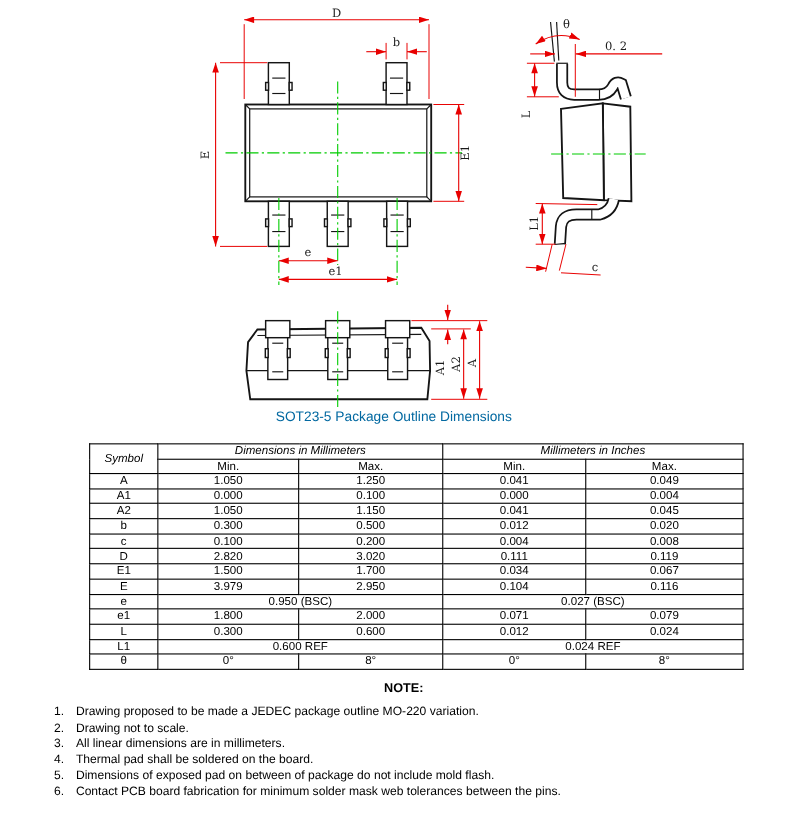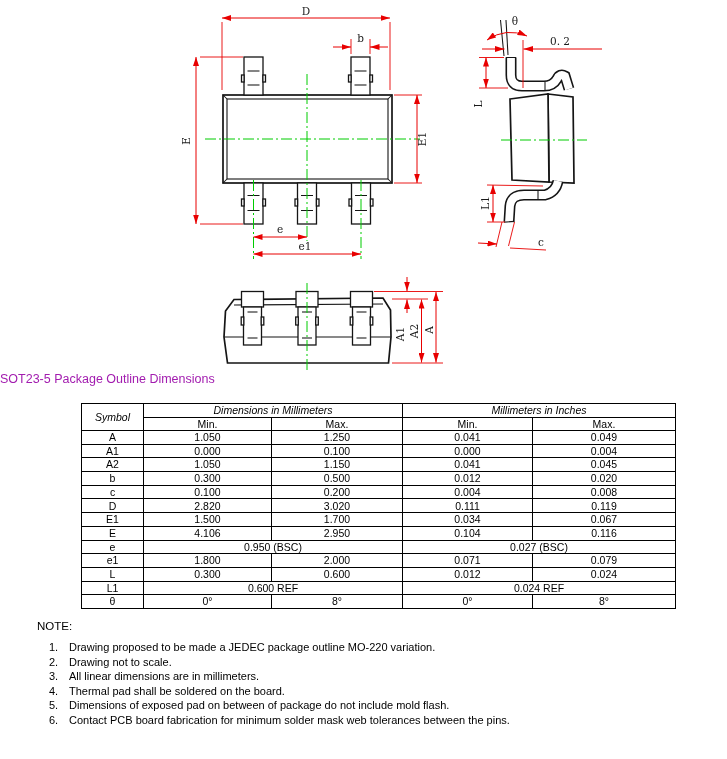--- a/index.html
+++ b/index.html
@@ -15,39 +15,39 @@
   .pin  { fill:#ffffff; stroke:#151515; stroke-width:1.3; }
   .det  { fill:none;    stroke:#151515; stroke-width:1.05; }
   .dim  { stroke:#e80000; stroke-width:1; fill:none; }
   .ext  { stroke:#e80000; stroke-width:0.9; fill:none; }
   .cl   { stroke:#00cc00; stroke-width:1; stroke-dasharray:11 3 2 3; fill:none; }
   .leadU{ fill:none; stroke:#151515; stroke-width:11; }
   .leadW{ fill:none; stroke:#ffffff; stroke-width:7.8; }
   .dimlbl { font:10.5px "DejaVu Serif", serif; fill:#1a1a1a; }
 
   #caption {
-    position:absolute; top:372px; left:0; width:716px; text-align:left;
-    font-size:12.5px; color:#a21caf;
+    position:absolute; top:372px; left:0; width:716px; text-align:center;
+    font-size:12.5px; color:#0369a1;
   }
 
   #dim-table {
     position:absolute; left:81px; top:403px; width:594px;
     border-collapse:collapse; table-layout:fixed;
     font-size:10.5px; color:#000;
   }
   #dim-table td, #dim-table th {
     border:1px solid #000; text-align:center; vertical-align:middle;
     padding:0; font-weight:normal; line-height:1;
   }
   #dim-table tr        { height:13.7px; }
   #dim-table tr.hdr1   { height:14px;font-style:italic; }
   #dim-table tr.hdr2   { height:13px; }
 
   #notes { position:absolute; left:37px; top:620px; width:660px; }
-  #note-heading { font-size:11.5px; font-weight:normal; color:#000; }
+  #note-heading { font-size:11.5px; font-weight:bold; color:#000;text-align:center; }
   .note-row  { display:flex; margin-top:0; line-height:14.6px; font-size:11px; color:#000; }
   .note-rows { margin-top:8px; margin-left:12px; }
   .note-num  { width:20px; flex:0 0 20px; }
   .note-text { flex:1; }
 </style>
 </head>
 <body>
 
 <div id="page">
 
@@ -294,21 +294,21 @@
     </tr>
     <tr>
       <td>E1</td>
       <td>1.500</td>
       <td>1.700</td>
       <td>0.034</td>
       <td>0.067</td>
     </tr>
     <tr>
       <td>E</td>
-      <td>4.106</td>
+      <td>3.979</td>
       <td>2.950</td>
       <td>0.104</td>
       <td>0.116</td>
     </tr>
     <tr>
       <td>e</td>
       <td colspan="2">0.950 (BSC)</td>
       <td colspan="2">0.027 (BSC)</td>
     </tr>
     <tr>

